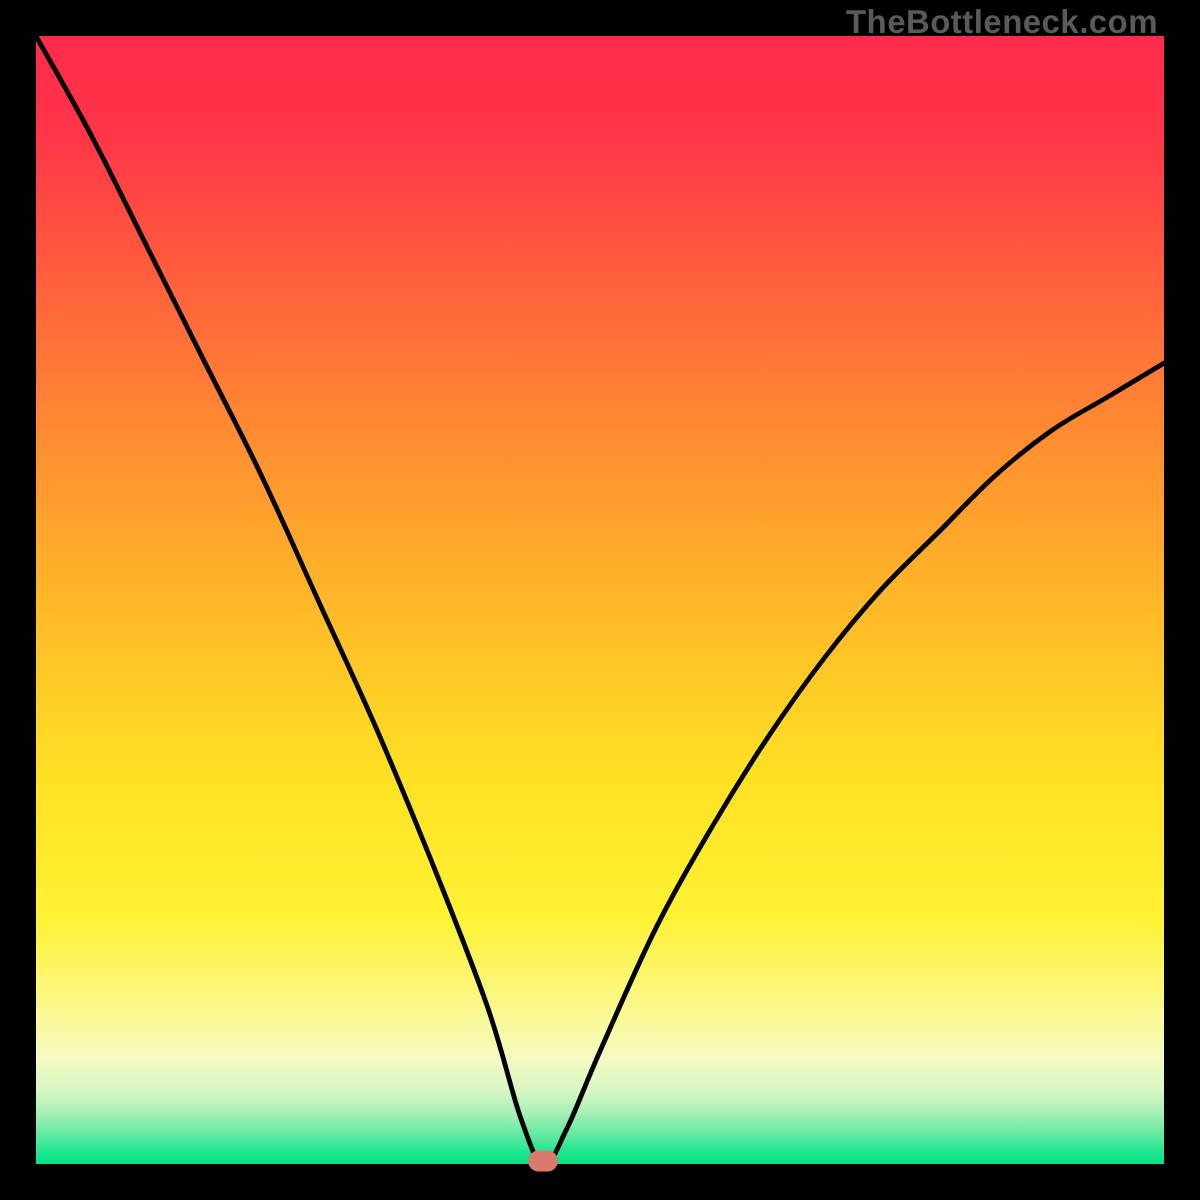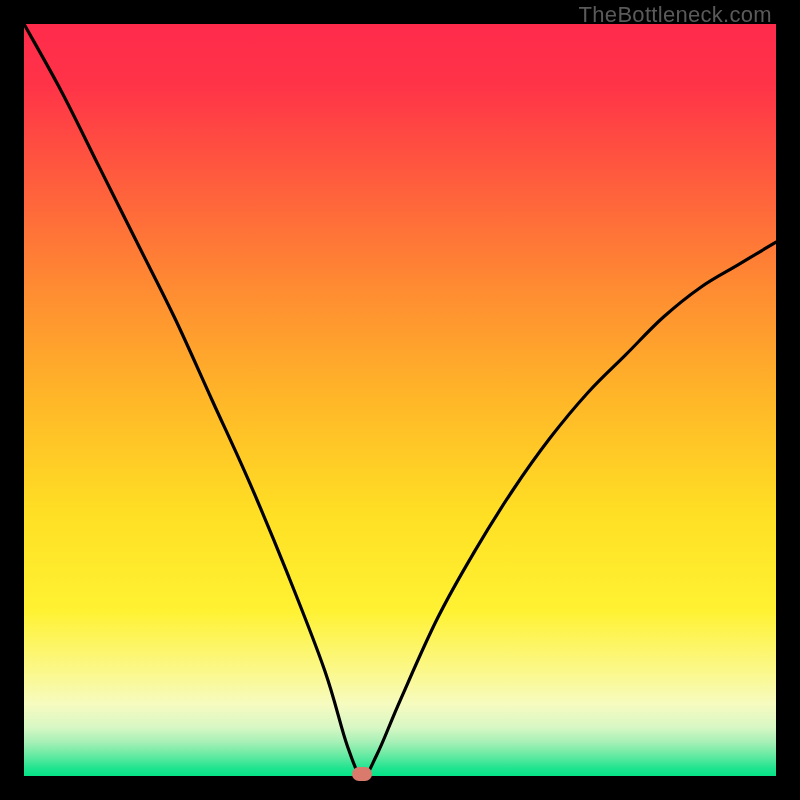--- a/index.html
+++ b/index.html
@@ -24,21 +24,21 @@
     top: 0;
     width: 752px;
     height: 752px;
   }
   .watermark {
     position: absolute;
     top: 2px;
     right: 28px;
     font-family: Arial, Helvetica, sans-serif;
     font-size: 22px;
-    font-weight: 400;
+    font-weight: 700;
     color: #5a5a5a;
     letter-spacing: 0.3px;
   }
   .curve {
     position: absolute;
     left: 24px;
     top: 24px;
     width: 752px;
     height: 752px;
   }

